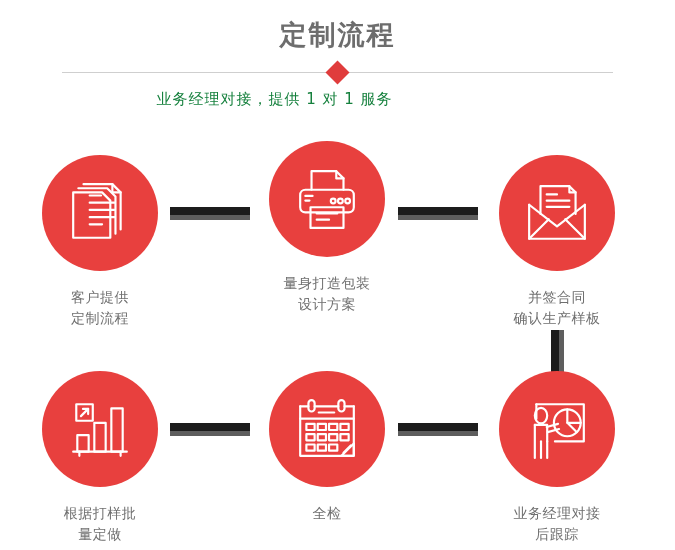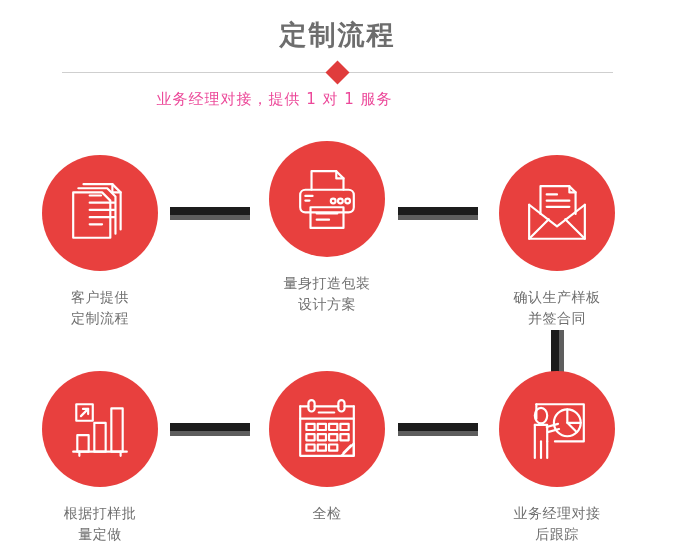--- a/index.html
+++ b/index.html
@@ -62,21 +62,21 @@
     background: #e03c3c;
     transform: rotate(45deg);
   }
   .page-subtitle {
     position: absolute;
     left: 0;
     top: 88px;
     width: 549px;
     text-align: center;
     font-size: 15px;
-    color: #ec4899;
+    color: #15803d;
     letter-spacing: 1px;
     line-height: 22px;
   }
 
   
   .flow {
     position: absolute;
     left: 0;
     top: 130px;
     width: 675px;
@@ -240,22 +240,22 @@
           <path d="M22 20 H44"></path>
           <path d="M22 26 H44"></path>
           <path d="M5 24 V57 H59 V24"></path>
           <path d="M5 24 L32 45 L59 24"></path>
           <path d="M5 57 L24 38"></path>
           <path d="M59 57 L40 38"></path>
         </g>
       </svg>
     </div>
     <div class="caption">
+      <span class="cap-line">并签合同</span>
       <span class="cap-line">确认生产样板</span>
-      <span class="cap-line">并签合同</span>
     </div>
   </div>
 
   <div class="connector-v" style="left:551px; top:200px;">
     <div class="bar"></div>
     <div class="shadow"></div>
   </div>
 
   <div class="step" style="left:10px; top:241px;">
     <div class="circle">

